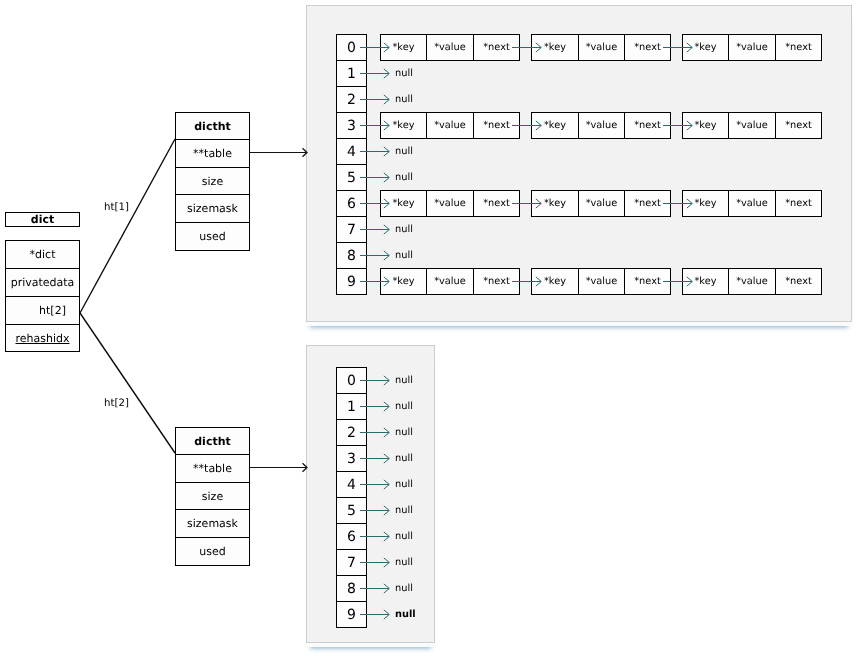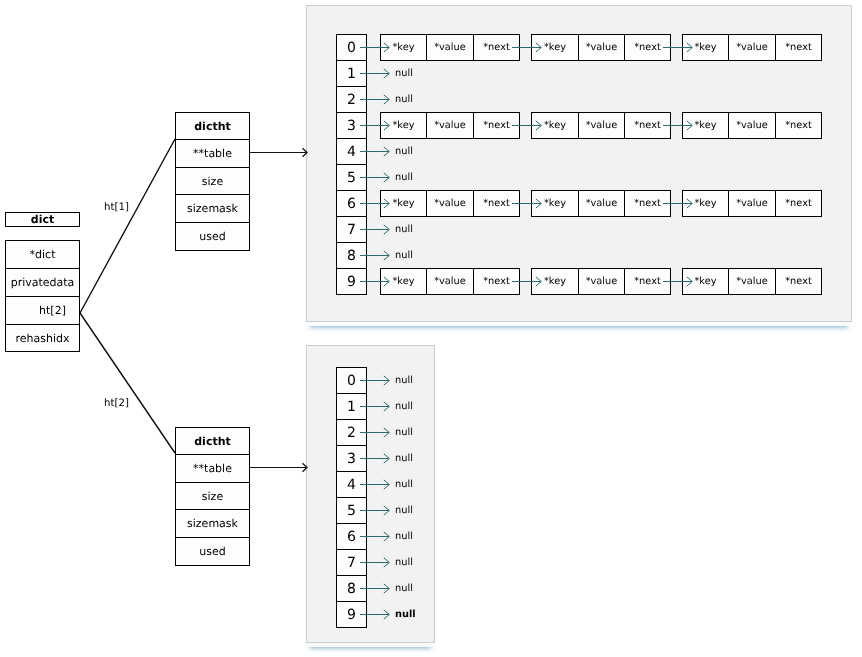--- a/index.html
+++ b/index.html
@@ -35,21 +35,21 @@
 </head>
 <body>
 
 <div id="stage">
 <div class="panel" style="left:306px;top:4.5px;width:545.5px;height:317.5px;"></div>
 <div class="panel" style="left:306px;top:345px;width:129px;height:298px;"></div>
 <div class="fcell struct hdr" style="left:5px;top:212px;width:75px;height:15px;">dict</div>
 <div class="fcell struct" style="left:5px;top:240px;width:75px;height:29px;">*dict</div>
 <div class="fcell struct" style="left:5px;top:268px;width:75px;height:29px;">privatedata</div>
 <div class="fcell struct" style="left:5px;top:296px;width:75px;height:29px;padding-left:20px;">ht[2]</div>
-<div class="fcell struct" style="left:5px;top:324px;width:75px;height:28px;">rehashidx</div>
+<div class="fcell struct" style="left:5px;top:324px;width:75px;height:28px;text-decoration:underline;">rehashidx</div>
 <div class="fcell struct hdr" style="left:175px;top:112px;width:75px;height:28px;">dictht</div>
 <div class="fcell struct" style="left:175px;top:139px;width:75px;height:29px;">**table</div>
 <div class="fcell struct" style="left:175px;top:167px;width:75px;height:28px;">size</div>
 <div class="fcell struct" style="left:175px;top:194px;width:75px;height:29px;">sizemask</div>
 <div class="fcell struct" style="left:175px;top:222px;width:75px;height:29px;">used</div>
 <div class="fcell struct hdr" style="left:175px;top:427px;width:75px;height:28px;">dictht</div>
 <div class="fcell struct" style="left:175px;top:454px;width:75px;height:29px;">**table</div>
 <div class="fcell struct" style="left:175px;top:482px;width:75px;height:28px;">size</div>
 <div class="fcell struct" style="left:175px;top:509px;width:75px;height:29px;">sizemask</div>
 <div class="fcell struct" style="left:175px;top:537px;width:75px;height:29px;">used</div>

